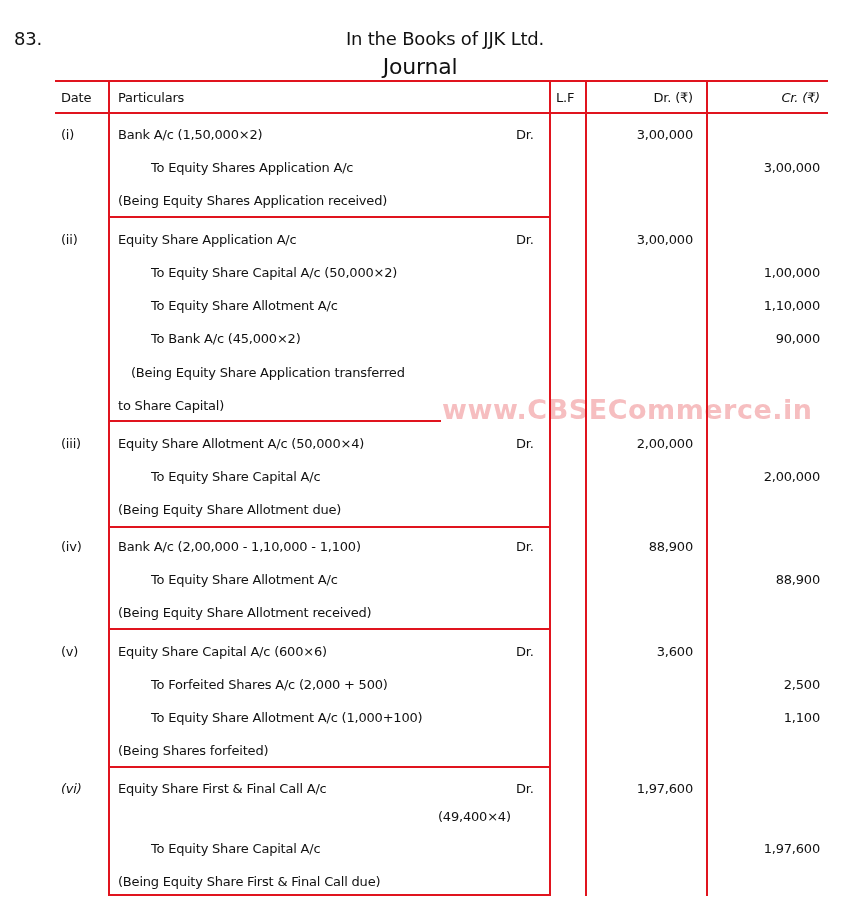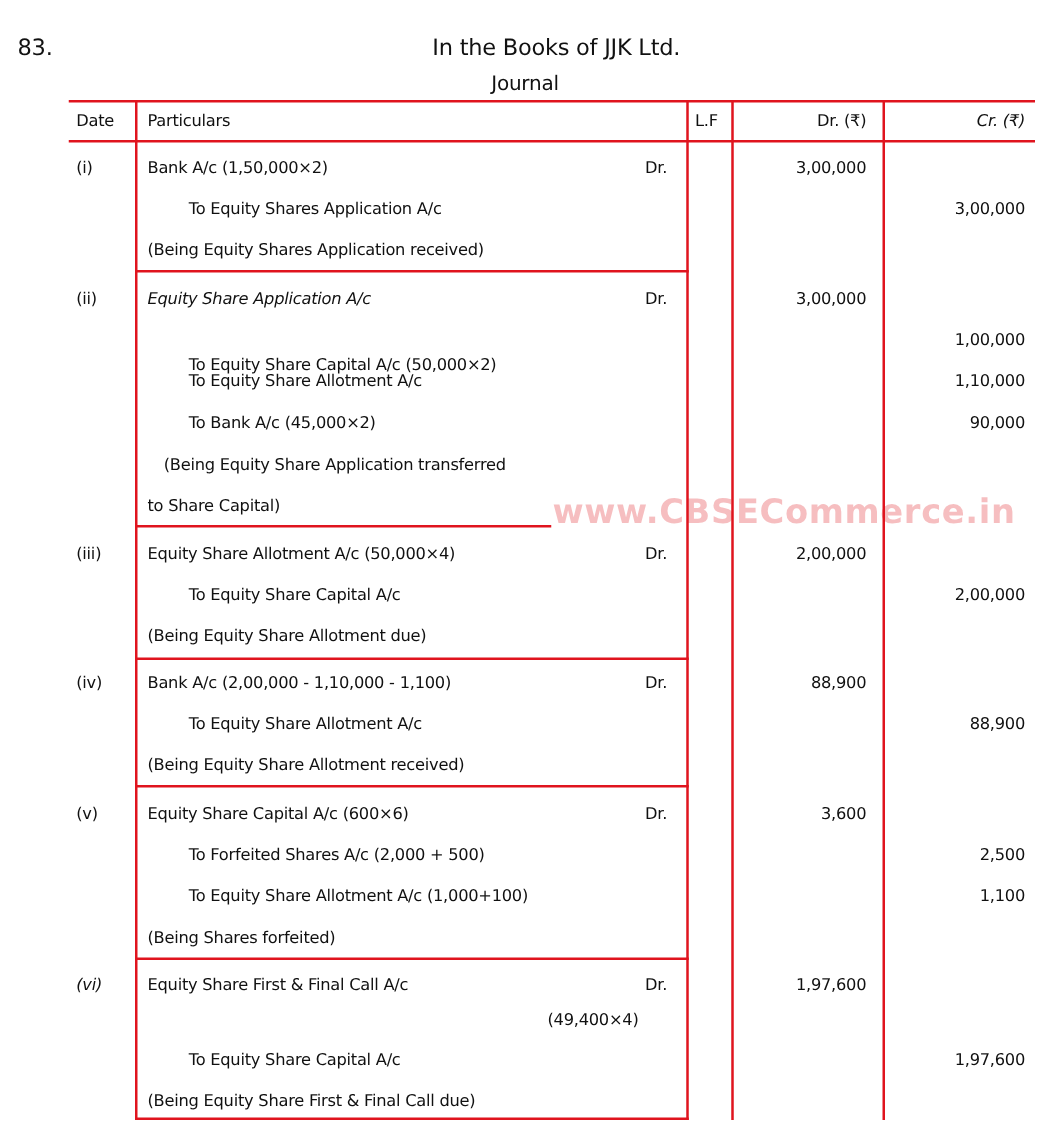--- a/index.html
+++ b/index.html
@@ -3,21 +3,21 @@
 <meta charset="utf-8">
 <style>
   html, body { margin: 0; padding: 0; background: #ffffff; }
   body {
     width: 849px; height: 917px; position: relative; overflow: hidden;
     font-family: "DejaVu Sans", sans-serif; color: #111;
   }
   .txt { position: absolute; white-space: nowrap; font-size: 13px; line-height: 22px; letter-spacing: -0.2px; }
   .qno { left: 14px; top: 28px; font-size: 18px; }
   .title { left: 0; width: 890px; text-align: center; top: 28px; font-size: 18px; }
-  .subtitle { left: 0; width: 840px; text-align: center; top: 56px; font-size: 16px; }
+  .subtitle { left: 0; width: 840px; text-align: center; top: 56px; font-size: 22px; }
   .hline { position: absolute; height: 2px; background: #e0141e; }
   .vline { position: absolute; width: 2px; background: #e0141e; }
   .hdr { top: 87px; }
   .date { left: 61px; }
   .part { left: 118px; }
   .ind { left: 151px; }
   .drtag { left: 516px; }
   .drnote { left: 438px; }
   .dr-amt { right: 156px; text-align: right; }
   .cr-amt { right: 29px; text-align: right; }
@@ -62,24 +62,24 @@
   <div class="txt part" style="top:124px;">Bank A/c (1,50,000×2)</div>
   <div class="txt drtag" style="top:124px;">Dr.</div>
   <div class="txt dr-amt" style="top:124px;">3,00,000</div>
   <div class="txt ind" style="top:157px;">To Equity Shares Application A/c</div>
   <div class="txt cr-amt" style="top:157px;">3,00,000</div>
   <div class="txt part" style="top:190px;">(Being Equity Shares Application received)</div>
 </div>
 
 <div>
   <div class="txt date" style="top:229px;">(ii)</div>
-  <div class="txt part" style="top:229px;font-style:italic;">Equity Share Application A/c</div>
+  <div class="txt part" style="top:229px;">Equity Share Application A/c</div>
   <div class="txt drtag" style="top:229px;">Dr.</div>
   <div class="txt dr-amt" style="top:229px;">3,00,000</div>
-  <div class="txt ind" style="top:262px;margin-top:20px;">To Equity Share Capital A/c (50,000×2)</div>
+  <div class="txt ind" style="top:262px;">To Equity Share Capital A/c (50,000×2)</div>
   <div class="txt cr-amt" style="top:262px;">1,00,000</div>
   <div class="txt ind" style="top:295px;">To Equity Share Allotment A/c</div>
   <div class="txt cr-amt" style="top:295px;">1,10,000</div>
   <div class="txt ind" style="top:328px;">To Bank A/c (45,000×2)</div>
   <div class="txt cr-amt" style="top:328px;">90,000</div>
   <div class="txt part" style="top:362px;margin-left:13px;">(Being Equity Share Application transferred</div>
   <div class="txt part" style="top:395px;">to Share Capital)</div>
 </div>
 
 <div>

